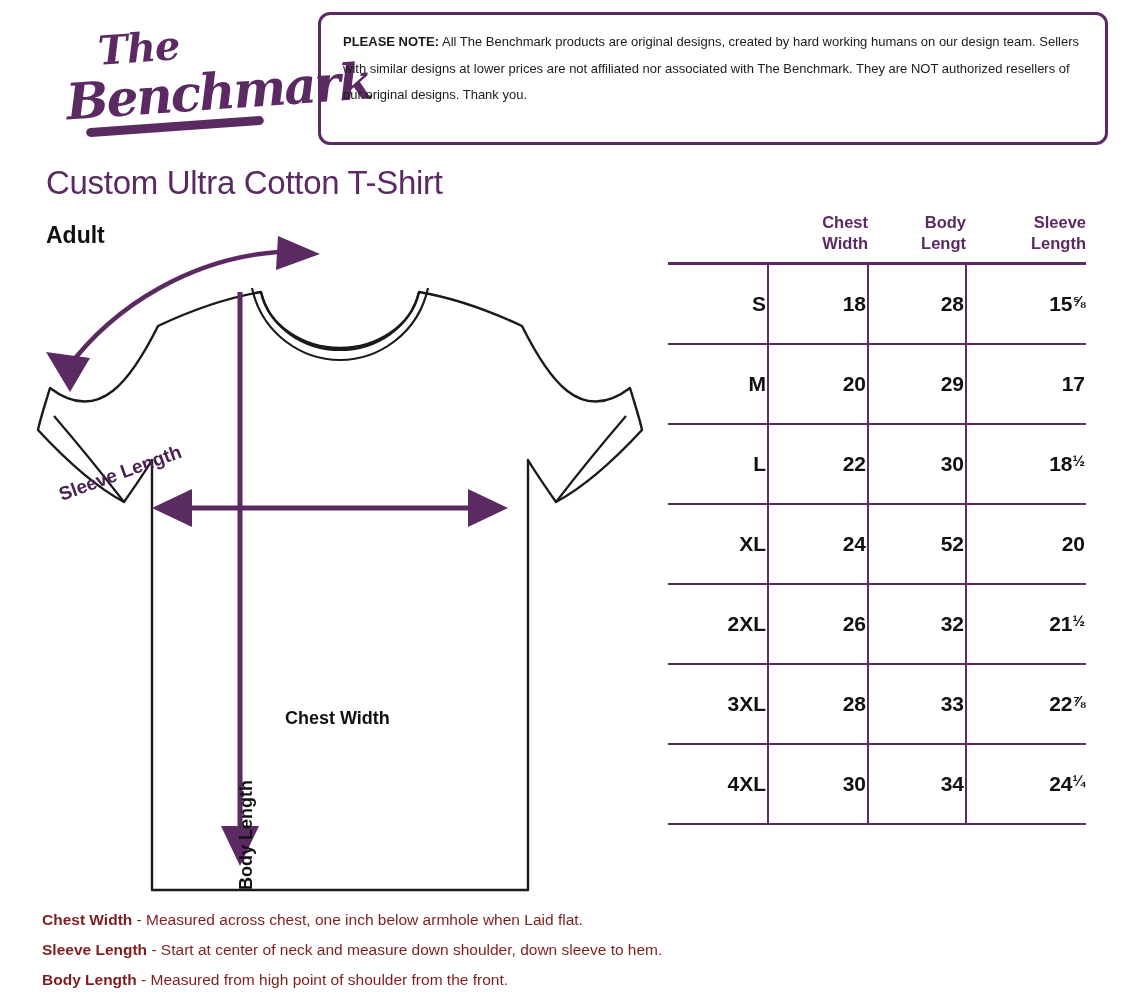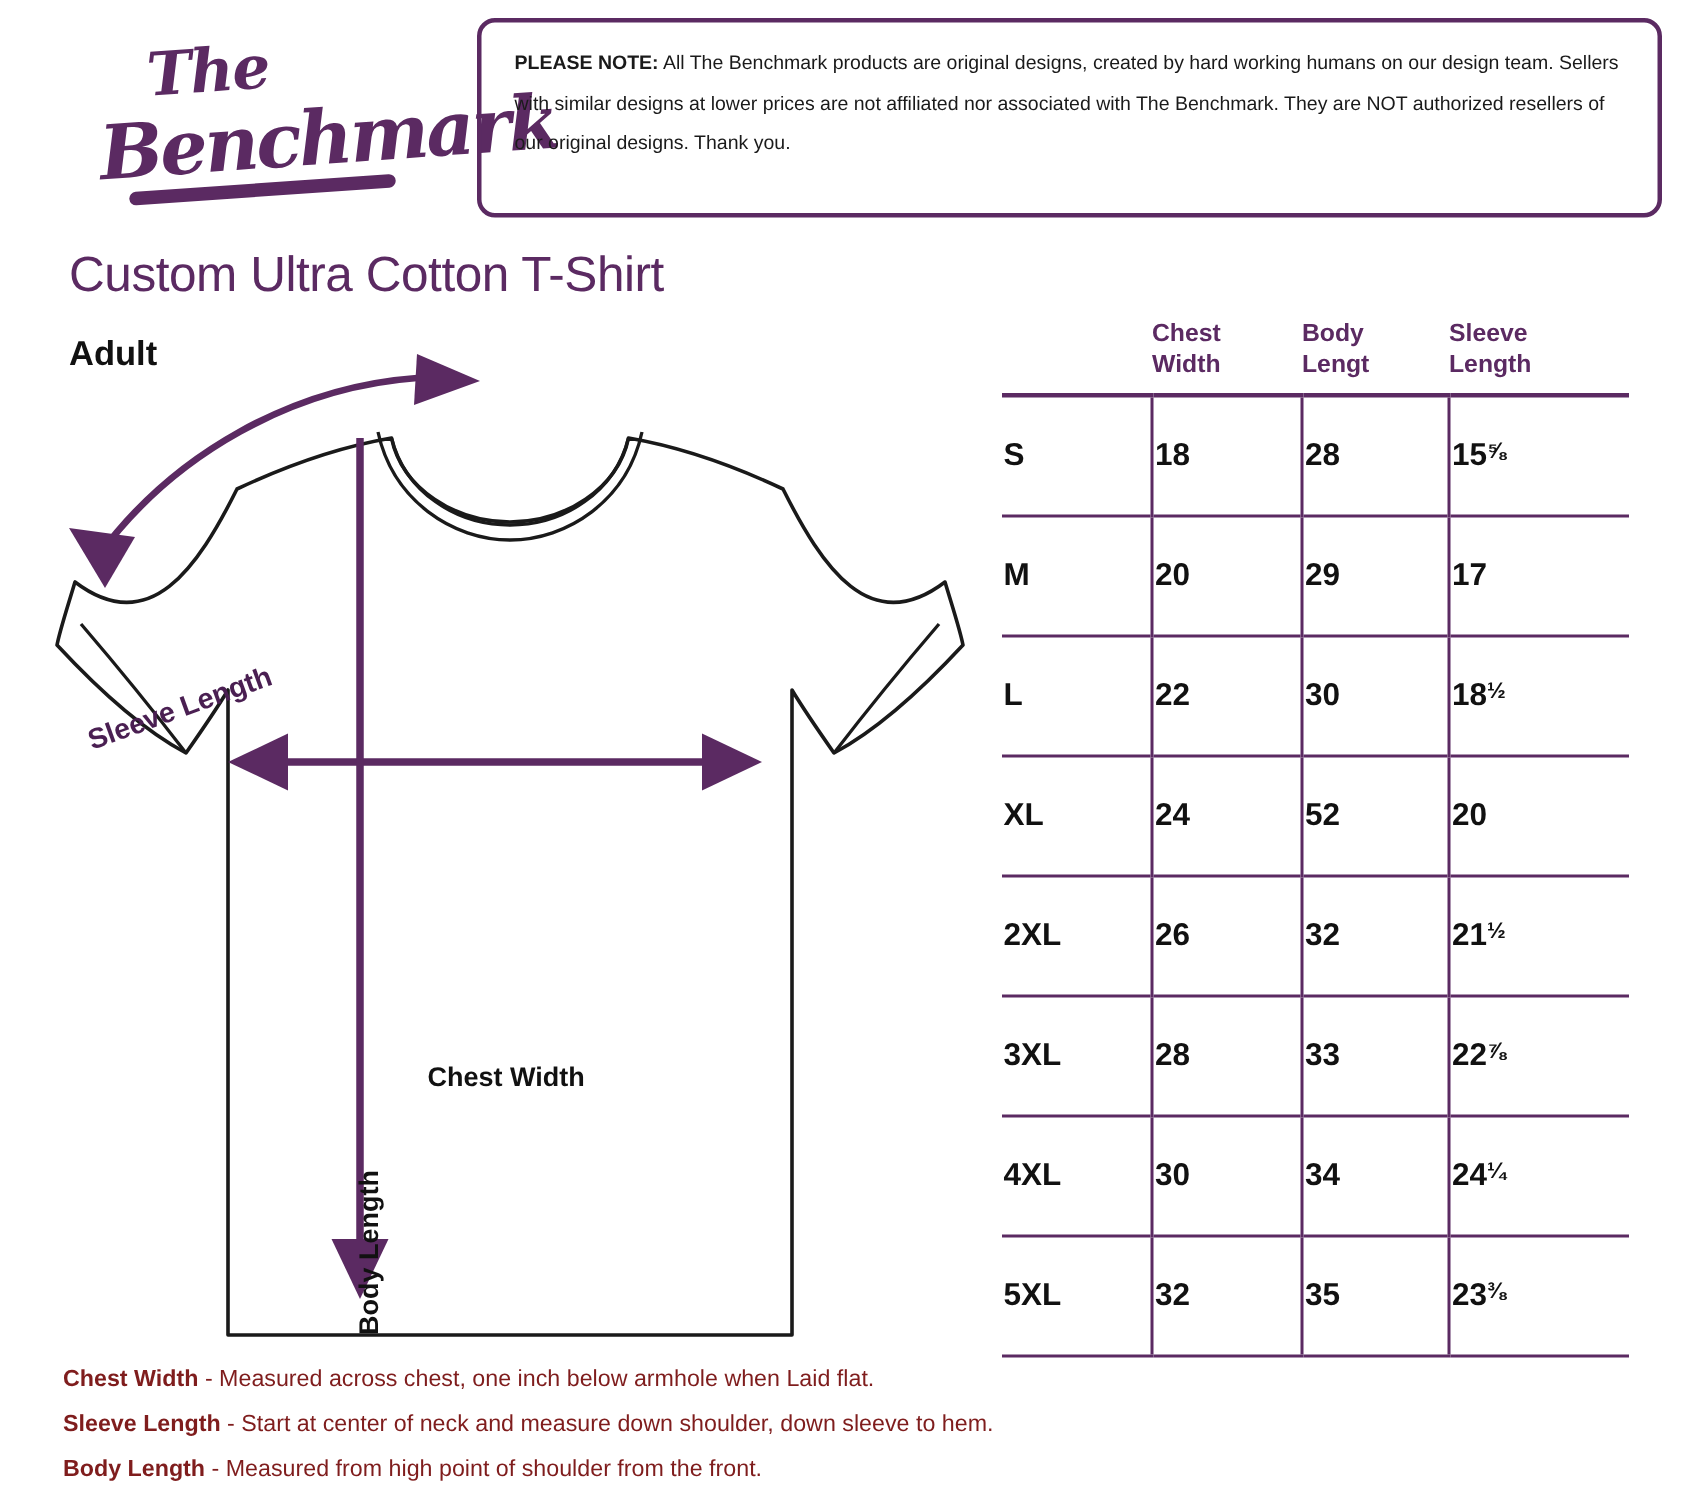--- a/index.html
+++ b/index.html
@@ -130,21 +130,21 @@
   }
 
   
   .size-table {
     position: absolute;
     left: 668px; top: 210px;
     width: 418px;
     border-collapse: collapse;
   }
   .size-table th, .size-table td {
-    text-align: left;
+    text-align: right;
     vertical-align: middle;
     font-weight: bold;
     margin-top: 28px;
   }
   .size-table thead th {
     font-size: 16.5px;
     color: #5b2a62;
     line-height: 21px;
     padding: 2px 0 8px 0;
     border: none;
@@ -297,26 +297,20 @@
         <td>28</td>
         <td>33</td>
         <td><span>22</span><span class="frac">⅞</span></td>
       </tr>
       <tr>
         <td class="size-cell">4XL</td>
         <td>30</td>
         <td>34</td>
         <td><span>24</span><span class="frac">¼</span></td>
       </tr>
-      <tr>
-        <td class="size-cell">5XL</td>
-        <td>32</td>
-        <td>35</td>
-        <td><span>23</span><span class="frac">⅜</span></td>
-      </tr>
     </tbody>
   </table>
 
   <div class="footnotes">
     <div class="footnote"><b>Chest Width</b><span> - Measured across chest, one inch below armhole  when Laid flat.</span></div>
     <div class="footnote"><b>Sleeve Length</b><span> - Start  at center of neck and measure down shoulder, down sleeve to hem.</span></div>
     <div class="footnote"><b>Body Length</b><span> - Measured from high point of shoulder from the front.</span></div>
   </div>
 
 </div>

